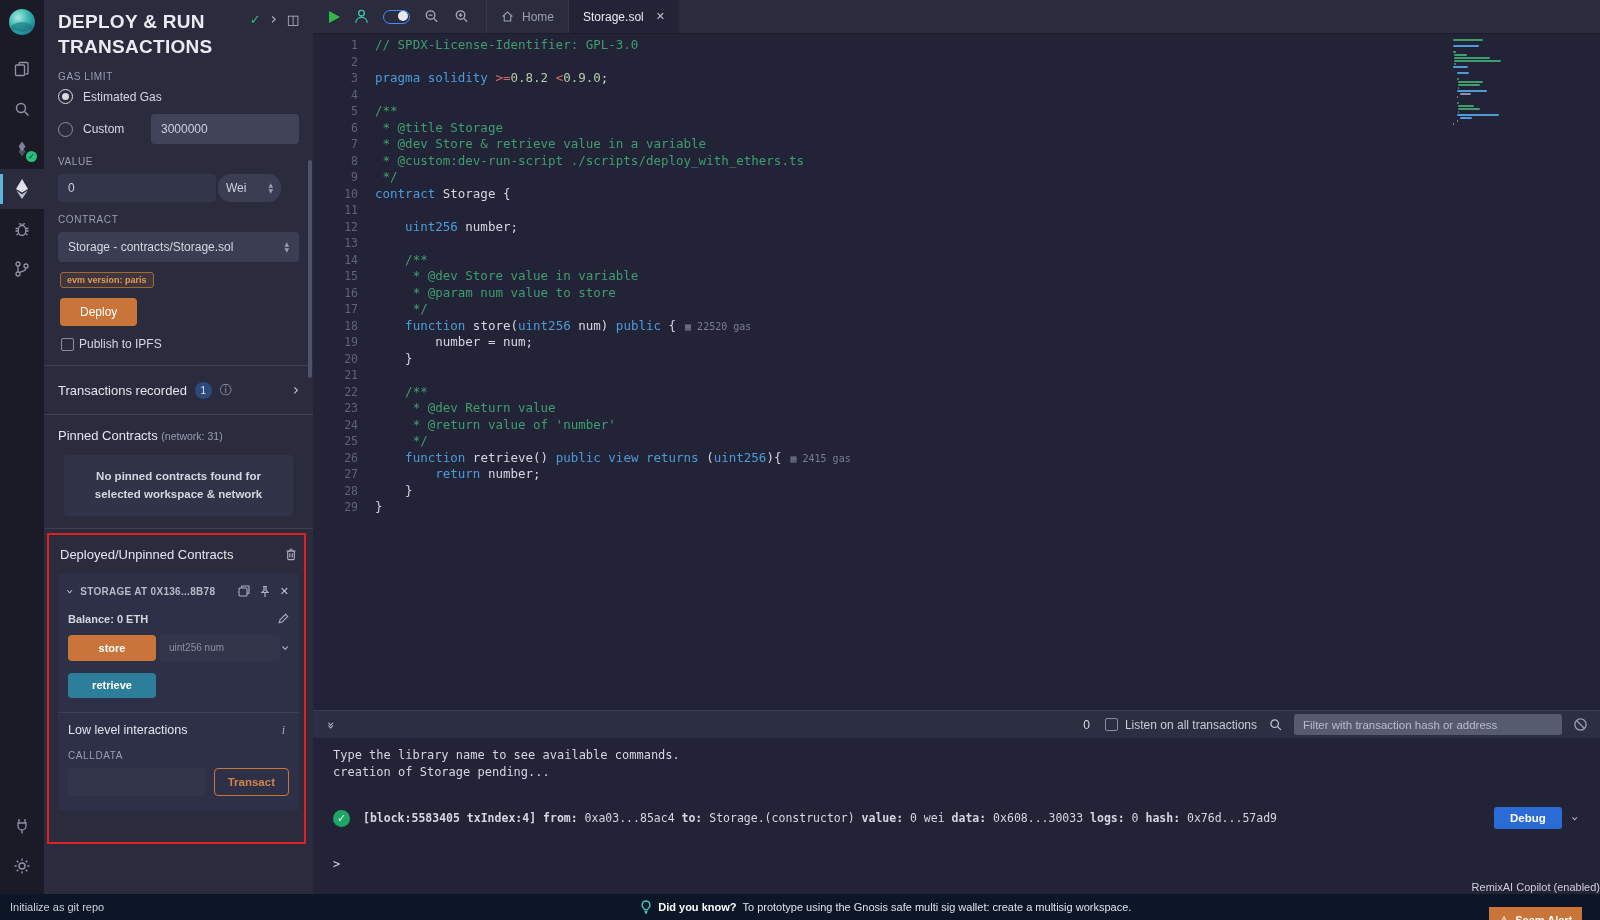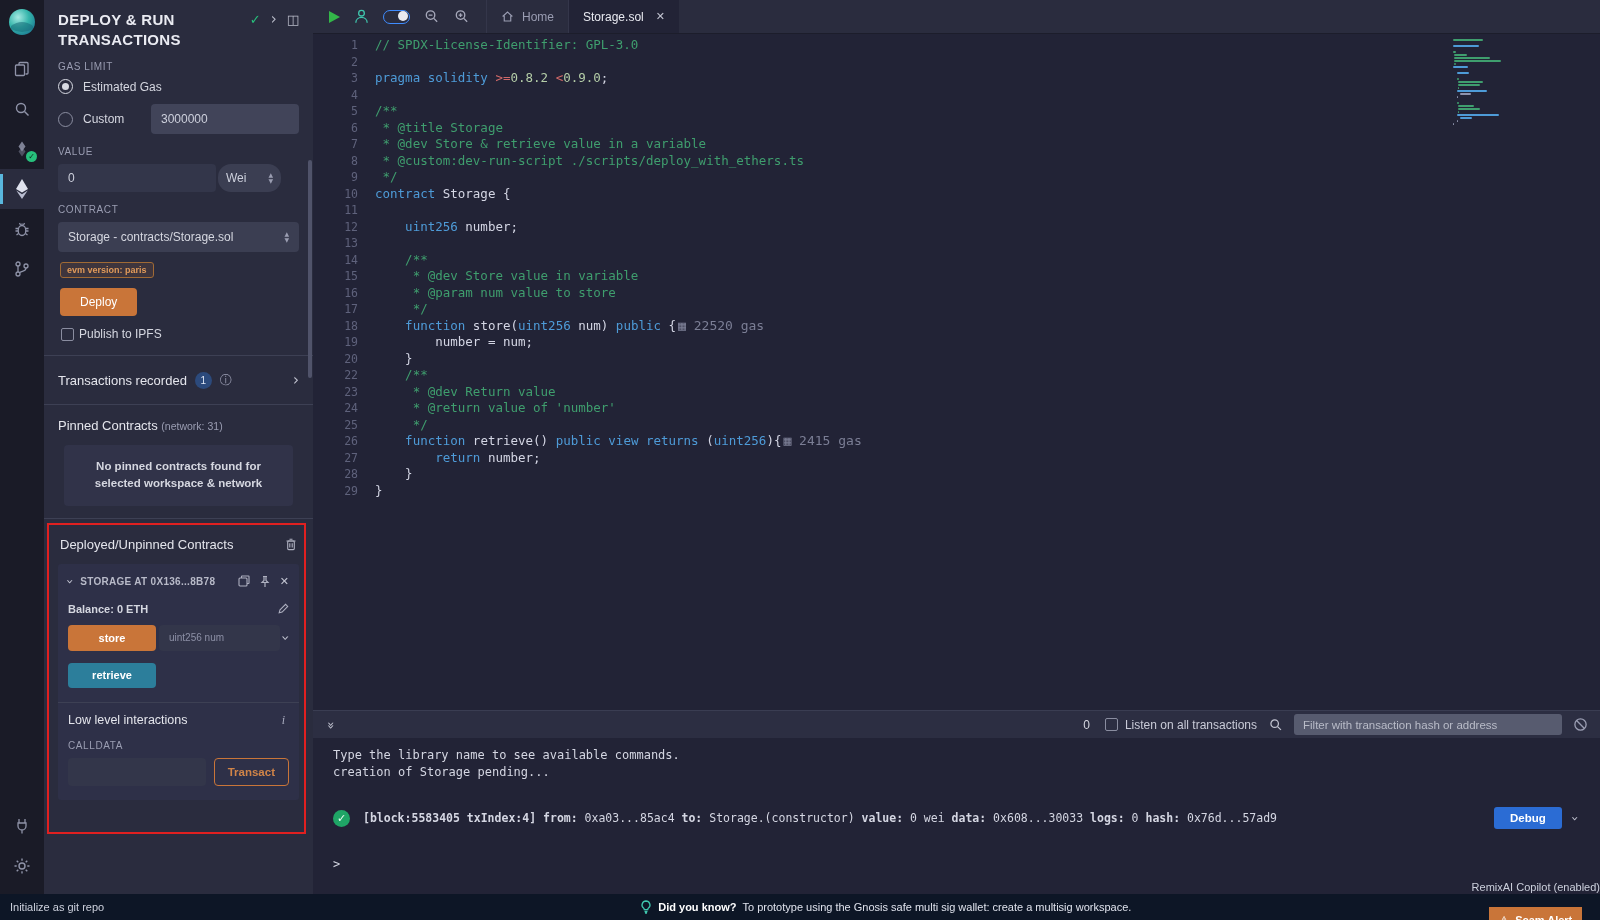--- a/index.html
+++ b/index.html
@@ -13,21 +13,21 @@
   .ib { width:44px; height:40px; display:flex; align-items:center; justify-content:center; position:relative; cursor:pointer; }
   .ib.active { background:#2a2c3e; }
   .ib.active::before { content:""; position:absolute; left:0; top:5px; bottom:5px; width:3px; background:#59b7dd; }
   .ib .badge { position:absolute; right:7px; bottom:7px; width:11px; height:11px; border-radius:50%; background:#27c07c; color:#0e2e1d; font-size:8px; line-height:11px; text-align:center; font-family:"DejaVu Sans",sans-serif; }
   .ib-bottom { margin-top:auto; margin-bottom:8px; }
 
   
   .sidepanel { position:absolute; left:44px; top:0; bottom:26px; width:269px; background:#2a2c3e; color:#d5d7e0; overflow:hidden; padding:10px 14px 0; }
   .sp-scroll { position:absolute; right:1px; top:160px; width:4px; height:218px; background:#50536a; border-radius:2px; cursor:pointer; }
   .sp-header { display:flex; align-items:flex-start; justify-content:space-between; margin-bottom:10px; }
-  .sp-title { font-size:15px; font-weight:700; letter-spacing:.3px; color:#eaebf2; width:160px; line-height:1.3; }
+  .sp-title { font-size:19px; font-weight:700; letter-spacing:.3px; color:#eaebf2; width:160px; line-height:1.3; }
   .sp-hicons { display:flex; gap:10px; align-items:center; padding-top:2px; }
   .g { font-family:"DejaVu Sans", sans-serif; }
   .ck { color:#27c07c; font-size:13px; }
   .chev { color:#b9bcc9; font-size:15px; cursor:pointer; line-height:1; }
   .pinpanel { color:#b9bcc9; font-size:13px; cursor:pointer; }
   .sp-label { font-size:10px; color:#9a9db2; letter-spacing:.6px; margin:12px 0 7px; }
   .radio-row { display:flex; align-items:center; gap:10px; margin:4px 0; font-size:12px; color:#d5d7e0; cursor:pointer; }
   .radio { width:15px; height:15px; border-radius:50%; border:1px solid #8a8da0; position:relative; flex:0 0 auto; }
   .radio.checked { border-color:#d8dae3; }
   .radio.checked::after { content:""; position:absolute; inset:3px; border-radius:50%; background:#d8dae3; }
@@ -94,21 +94,21 @@
 
   .editor { position:absolute; top:34px; left:0; right:0; bottom:184px; background:#222336; overflow:hidden; font-family:"DejaVu Sans Mono",monospace; }
   .code-area { padding-top:3px; }
   .code-line { display:flex; height:16.5px; line-height:16.5px; font-size:12.5px; white-space:pre; }
   .ln { width:62px; text-align:right; padding-right:17px; color:#5f627c; flex:0 0 auto; font-size:11.5px; }
   .tok-comment { color:#3f9e6e; }
   .tok-kw { color:#4e9bd8;margin-top:30px; }
   .tok-num { color:#b5cea8; }
   .tok-op { color:#d16969; }
   .tok-plain { color:#d4d6e4; }
-  .gas { color:#7b7e95; font-size:13px; margin-left:2px; font-family:"DejaVu Sans Mono","DejaVu Sans",monospace; }
+  .gas { color:#7b7e95; font-size:10px; margin-left:9px; font-family:"DejaVu Sans Mono","DejaVu Sans",monospace; }
   .minimap { position:absolute; top:5px; right:77px; width:70px; }
   .mm-line { height:2px; margin-bottom:1px; border-radius:1px; }
 
   
   .term-toolbar { position:absolute; left:0; right:0; bottom:156px; height:28px; background:#2c2e42; display:flex; align-items:center; padding:0 12px 0 16px; border-top:1px solid #3a3d52; }
   .dbl-chev { color:#c3c5d2; font-size:13px; transform:rotate(90deg); letter-spacing:-2px; display:inline-block; cursor:pointer; }
   .tt-right { margin-left:auto; display:flex; align-items:center; gap:11px; }
   .tt-count { font-size:12px; color:#d5d7e0; margin-right:4px; }
   .tt-listen { display:flex; align-items:center; gap:7px; font-size:12px; color:#c9cbd8; cursor:pointer; }
   .tt-filter { width:268px; height:21px; background:#575b6f; border:none; border-radius:3px; color:#e2e3ea; font-size:11.5px; padding:0 9px; outline:none; font-family:"Liberation Sans",sans-serif; }
@@ -395,20 +395,21 @@
           <div class="code-line"><span class="ln">11</span><span class="code"></span></div>
           <div class="code-line"><span class="ln">12</span><span class="code"><span class="tok-plain">    </span><span class="tok-kw">uint256</span><span class="tok-plain"> number;</span></span></div>
           <div class="code-line"><span class="ln">13</span><span class="code"></span></div>
           <div class="code-line"><span class="ln">14</span><span class="code"><span class="tok-comment">    /**</span></span></div>
           <div class="code-line"><span class="ln">15</span><span class="code"><span class="tok-comment">     * @dev Store value in variable</span></span></div>
           <div class="code-line"><span class="ln">16</span><span class="code"><span class="tok-comment">     * @param num value to store</span></span></div>
           <div class="code-line"><span class="ln">17</span><span class="code"><span class="tok-comment">     */</span></span></div>
           <div class="code-line"><span class="ln">18</span><span class="code"><span class="tok-plain">    </span><span class="tok-kw">function</span><span class="tok-plain"> store(</span><span class="tok-kw">uint256</span><span class="tok-plain"> num) </span><span class="tok-kw">public</span><span class="tok-plain"> {</span><span class="gas">▦ 22520 gas</span></span></div>
           <div class="code-line"><span class="ln">19</span><span class="code"><span class="tok-plain">        number = num;</span></span></div>
           <div class="code-line"><span class="ln">20</span><span class="code"><span class="tok-plain">    }</span></span></div>
+          <div class="code-line"><span class="ln">21</span><span class="code"></span></div>
           <div class="code-line"><span class="ln">22</span><span class="code"><span class="tok-comment">    /**</span></span></div>
           <div class="code-line"><span class="ln">23</span><span class="code"><span class="tok-comment">     * @dev Return value</span></span></div>
           <div class="code-line"><span class="ln">24</span><span class="code"><span class="tok-comment">     * @return value of 'number'</span></span></div>
           <div class="code-line"><span class="ln">25</span><span class="code"><span class="tok-comment">     */</span></span></div>
           <div class="code-line"><span class="ln">26</span><span class="code"><span class="tok-plain">    </span><span class="tok-kw">function</span><span class="tok-plain"> retrieve() </span><span class="tok-kw">public</span><span class="tok-plain"> </span><span class="tok-kw">view</span><span class="tok-plain"> </span><span class="tok-kw">returns</span><span class="tok-plain"> (</span><span class="tok-kw">uint256</span><span class="tok-plain">){</span><span class="gas">▦ 2415 gas</span></span></div>
           <div class="code-line"><span class="ln">27</span><span class="code"><span class="tok-plain">        </span><span class="tok-kw">return</span><span class="tok-plain"> number;</span></span></div>
           <div class="code-line"><span class="ln">28</span><span class="code"><span class="tok-plain">    }</span></span></div>
           <div class="code-line"><span class="ln">29</span><span class="code"><span class="tok-plain">}</span></span></div>
         </div>
       <div class="minimap">

